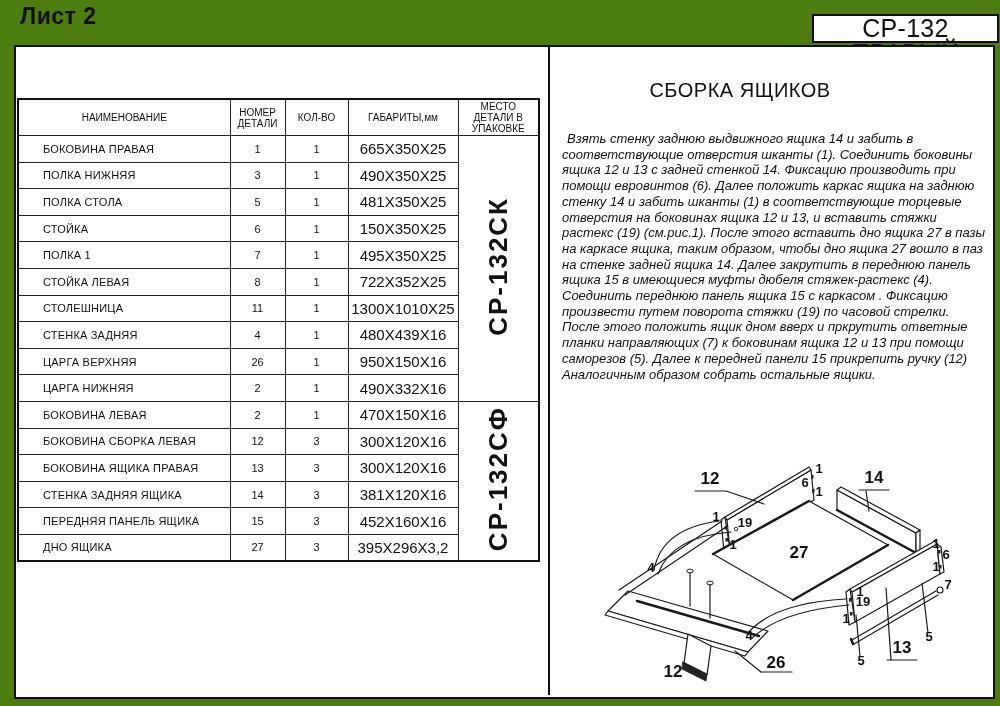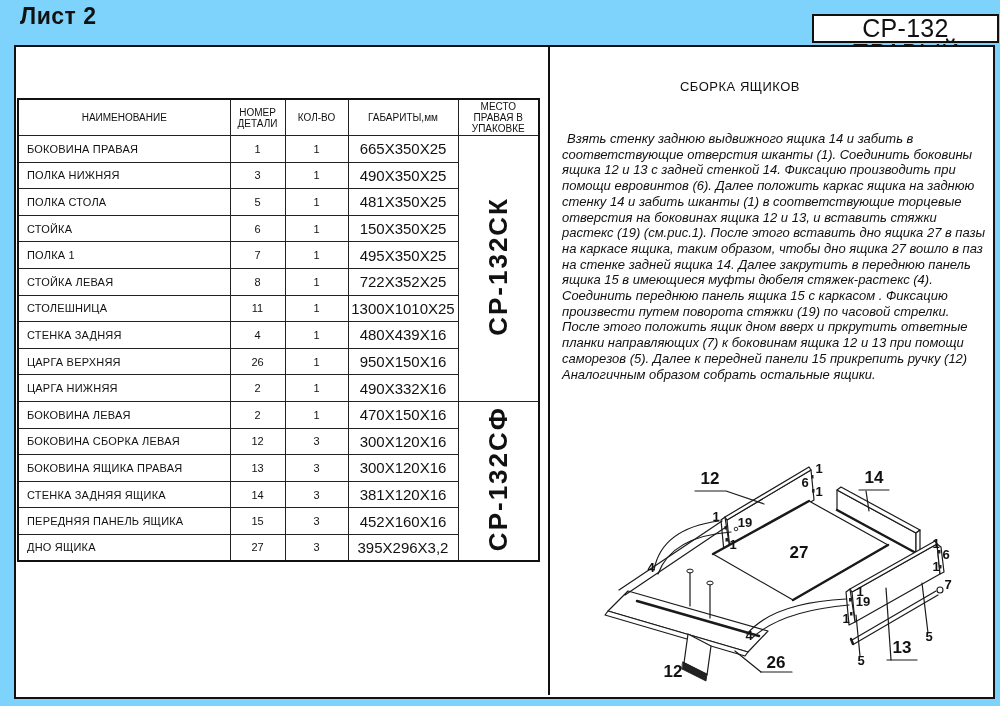--- a/index.html
+++ b/index.html
@@ -1,41 +1,41 @@
 <!DOCTYPE html>
 <html><head>
 <meta charset="utf-8">
 <style>
   html,body{margin:0;padding:0;background:#fff;}
   .page{
-    position:relative;width:1000px;height:706px;background:#7dd3fc;
+    position:relative;width:1000px;height:706px;background:#4d7c0f;
     font-family:"Liberation Sans",sans-serif;color:#111;overflow:hidden;
   }
   .sheet-title{position:absolute;left:20px;top:3px;font-size:23px;font-weight:bold;letter-spacing:.5px;}
   .model-badge{
     position:absolute;left:812px;top:14px;width:183px;height:25px;border:2px solid #111;
     text-align:center;line-height:25px;font-size:25px;letter-spacing:.3px;background:#fff;
   }
   .main-box{position:absolute;left:14px;top:45px;width:977px;height:650px;border:2px solid #111;background:#fff;}
   .divider{position:absolute;left:548px;top:45px;width:2px;height:650px;background:#111;}
   .spec-title{position:absolute;left:17px;top:66px;width:521px;text-align:center;font-size:17px;letter-spacing:.3px;}
-  .assembly-title{position:absolute;left:590px;top:79px;width:300px;text-align:center;font-size:13px;letter-spacing:.5px;}
+  .assembly-title{position:absolute;left:590px;top:79px;width:300px;text-align:center;font-size:20px;letter-spacing:.5px;}
   .assembly-text{
     position:absolute;left:562px;top:131px;width:425px;
     font-size:13px;line-height:15.7px;text-indent:5px;text-align:left;font-style:italic;
   }
   table.spec{
     position:absolute;left:17px;top:98px;border-collapse:collapse;table-layout:fixed;
     width:521px;background:#fff;border:2px solid #111;
   }
   table.spec th,table.spec td{border:1px solid #222;overflow:hidden;}
   table.spec thead tr{height:29px;}
   table.spec tbody tr{height:26.6px;}
   th.h{font-weight:normal;font-size:10px;text-align:center;padding:1px 1px;line-height:11px;}
-  td.name{font-size:11px;text-align:left;padding-left:8px;letter-spacing:.2px;}
+  td.name{font-size:11px;text-align:left;padding-left:24px;letter-spacing:.2px;}
   td.num,td.qty{font-size:11px;text-align:center;}
   td.dims{font-size:15px;text-align:center;}
   td.pkg{text-align:center;vertical-align:middle;}
   .vtext{
     display:inline-block;writing-mode:vertical-rl;transform:rotate(180deg);
     font-size:26px;font-weight:bold;letter-spacing:2px;line-height:1;white-space:nowrap;
   }
   svg.diagram{position:absolute;left:555px;top:420px;}
   svg.diagram path,svg.diagram line{stroke:#1a1a1a;fill:none;stroke-width:1.2;stroke-linejoin:round;stroke-linecap:round;}
   svg.diagram .solid{fill:#fff;}
@@ -66,21 +66,21 @@
         <col style="width:63px">
         <col style="width:110px">
         <col style="width:81px">
     </colgroup>
     <thead>
       <tr>
         <th class="h">НАИМЕНОВАНИЕ</th>
         <th class="h">НОМЕР ДЕТАЛИ</th>
         <th class="h">КОЛ-ВО</th>
         <th class="h">ГАБАРИТЫ,мм</th>
-        <th class="h">МЕСТО ПРАВАЯ В УПАКОВКЕ</th>
+        <th class="h">МЕСТО ДЕТАЛИ В УПАКОВКЕ</th>
       </tr>
     </thead>
     <tbody>
         <tr>
           <td class="name">БОКОВИНА ПРАВАЯ</td>
           <td class="num">1</td>
           <td class="qty">1</td>
           <td class="dims">665X350X25</td>
           <td rowspan="10" class="pkg"><span class="vtext">СР-132СК</span></td>
         </tr>

